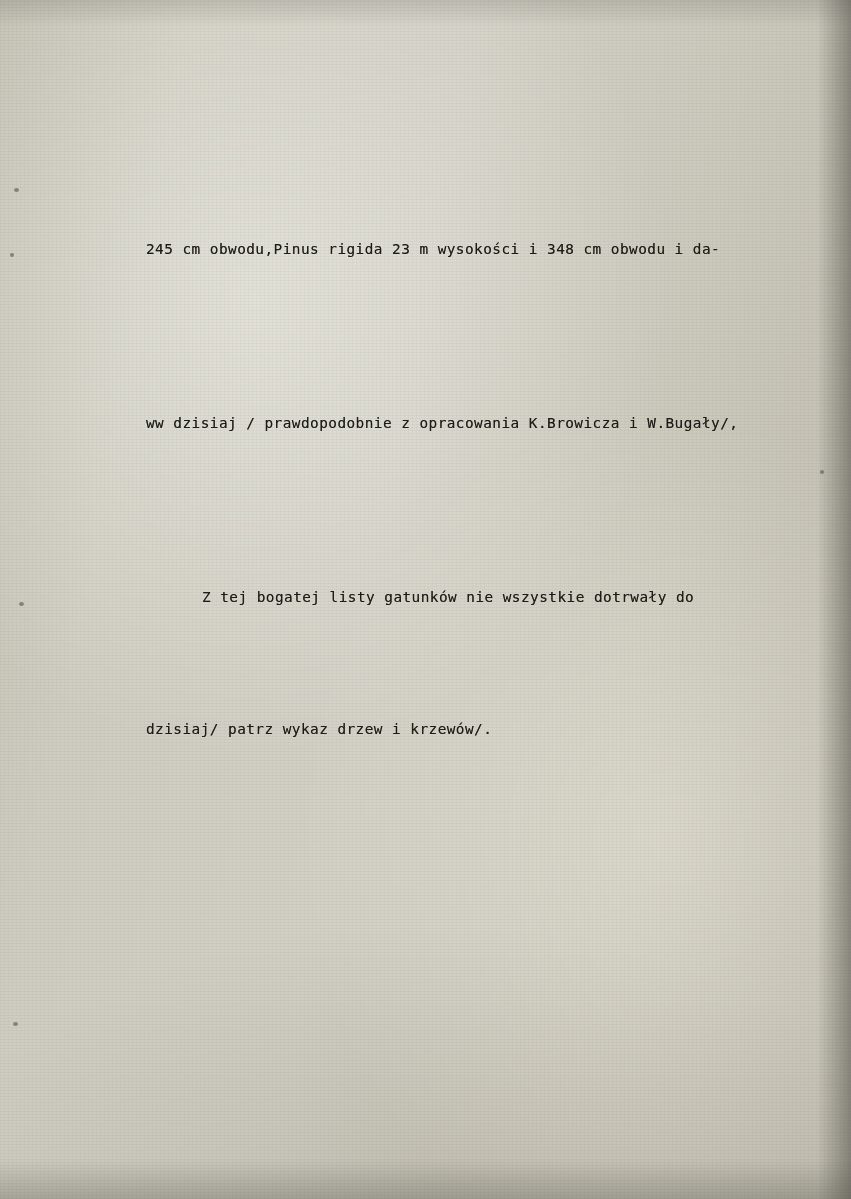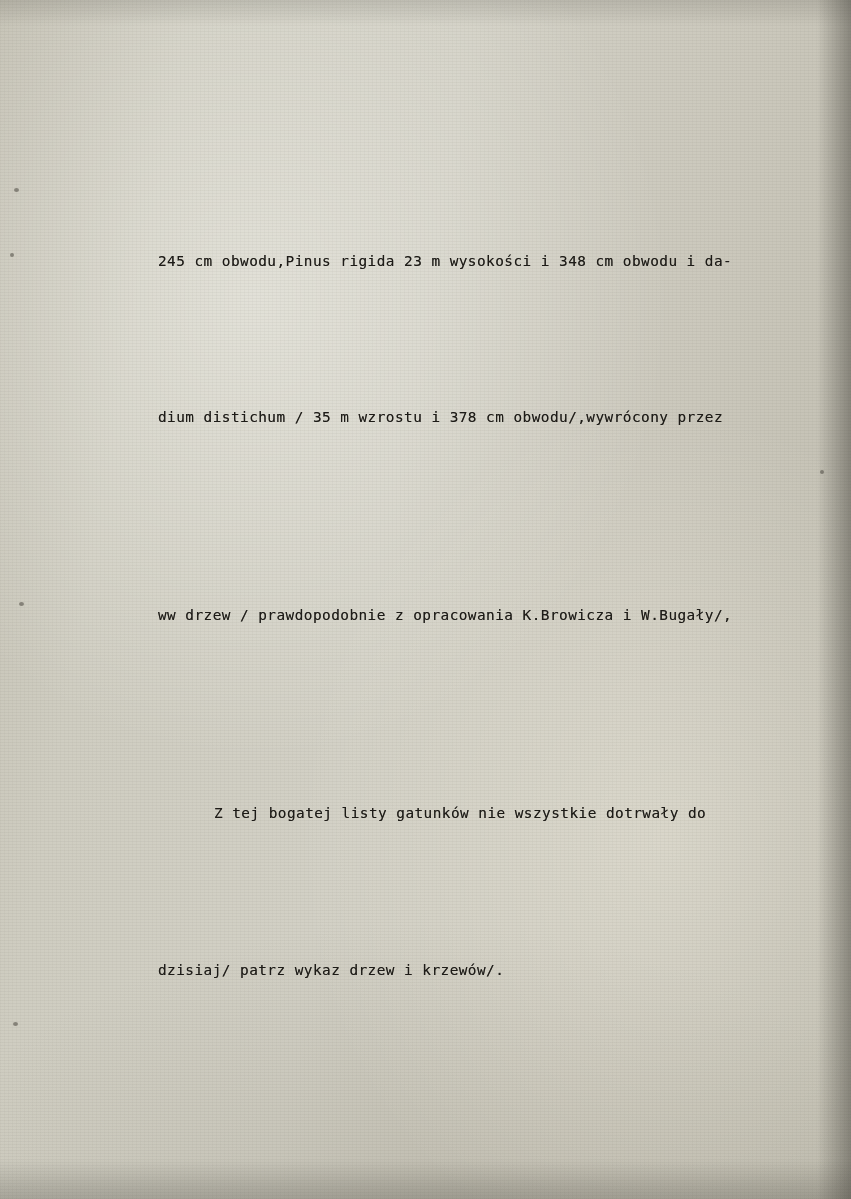--- a/index.html
+++ b/index.html
@@ -72,21 +72,21 @@
     top: 100px;
     width: 640px;
     color: #1d1b17;
     font-size: 14.4px;
     letter-spacing: 0.45px;
     line-height: 41.5px;
     white-space: pre-wrap;
     text-shadow: 0 0 0.6px rgba(30,28,24,0.55);
   }
   .typescript p {
-    margin: 16px;
+    margin: 4px;
     padding: 0;
   }
   .indent {
     display: inline-block;
     width: 56px;
   }
 </style>
 </head>
 <body>
 
@@ -99,23 +99,22 @@
 
   <div class="speck" style="left:14px; top:188px; width:5px; height:4px;"></div>
   <div class="speck" style="left:10px; top:253px; width:4px; height:4px;"></div>
   <div class="speck" style="left:19px; top:602px; width:5px; height:4px;"></div>
   <div class="speck" style="left:13px; top:1022px; width:5px; height:4px;"></div>
   <div class="speck" style="left:820px; top:470px; width:4px; height:4px;"></div>
 
   <div class="typescript">
 
     <p><span>245 cm obwodu,Pinus rigida 23 m wysokości i 348 cm obwodu i da-</span></p>
-    <p><span>dium distichum / 35 m wzrostu i 378 cm obwodu/,wywrócony przez</span></p>
 
-    <p><span>ww drzew / prawdopodobnie z opracowania K.Browicza i W.Bugały/,</span></p>
+    <p><span>ww dzisiaj / prawdopodobnie z opracowania K.Browicza i W.Bugały/,</span></p>
 
     <p><span class="indent"></span><span>Z tej bogatej listy gatunków nie wszystkie dotrwały do</span></p>
     <p><span>dzisiaj/ patrz wykaz drzew i krzewów/.</span></p>
 
     
     
     
 
     
     

